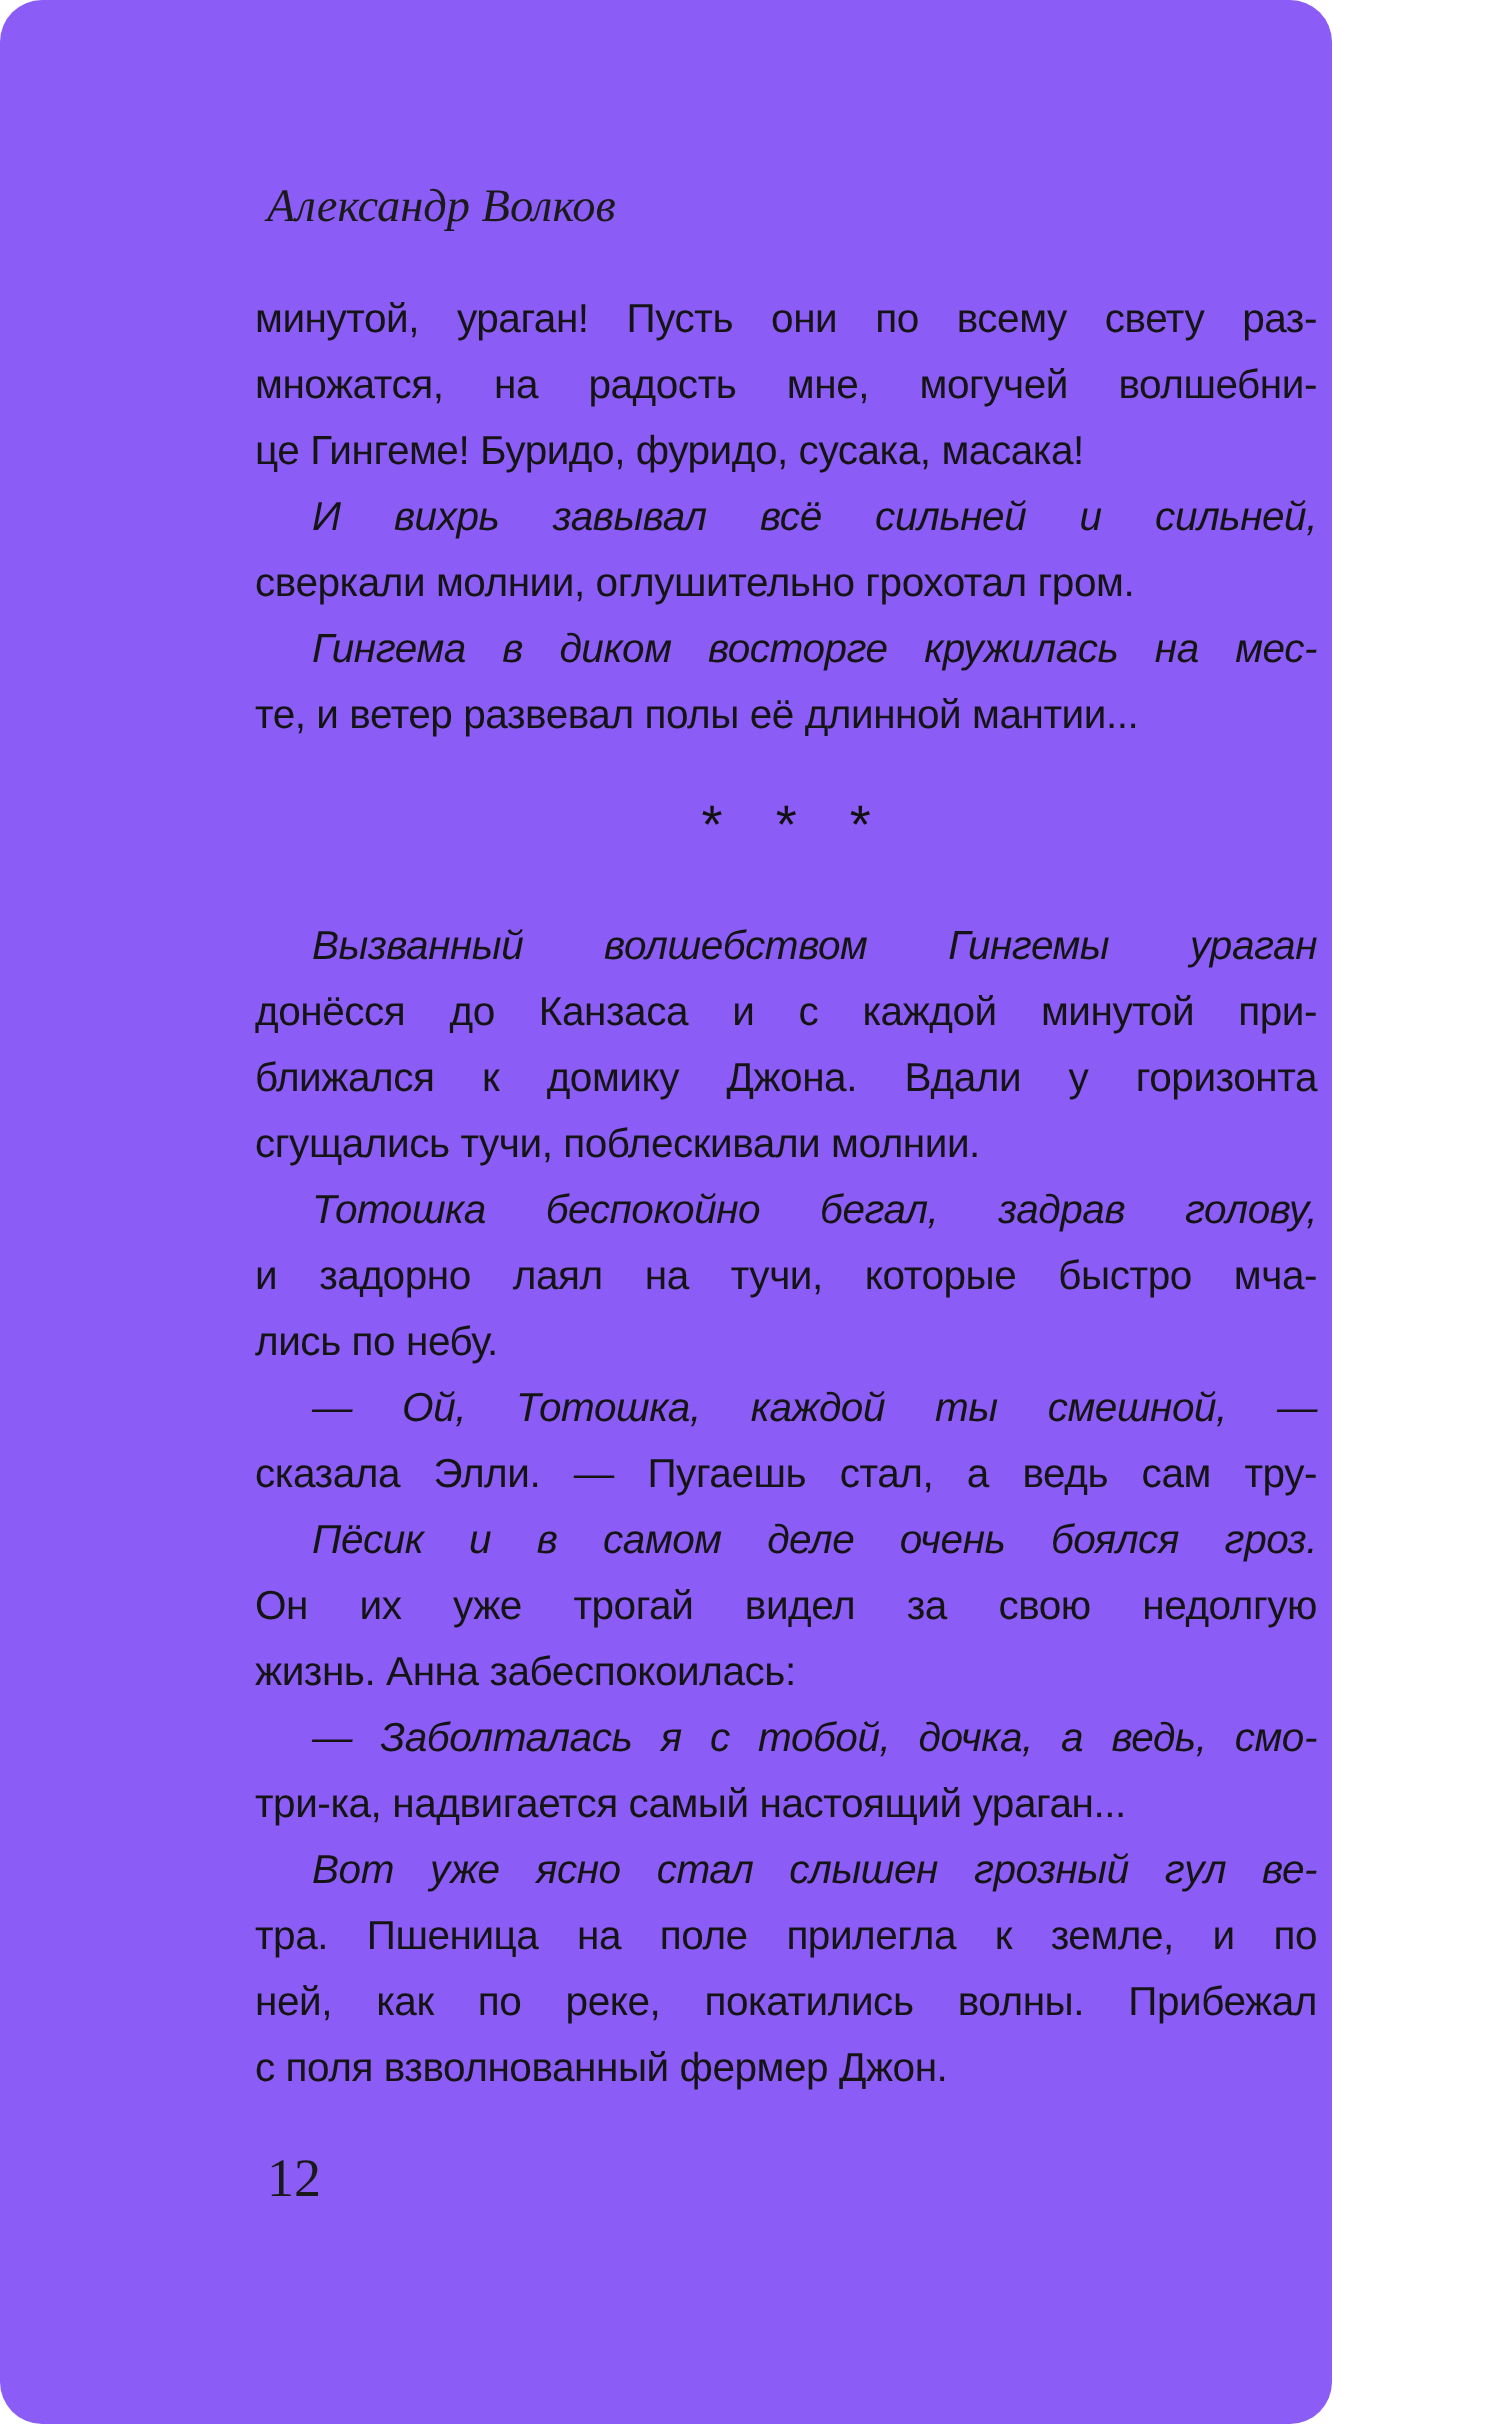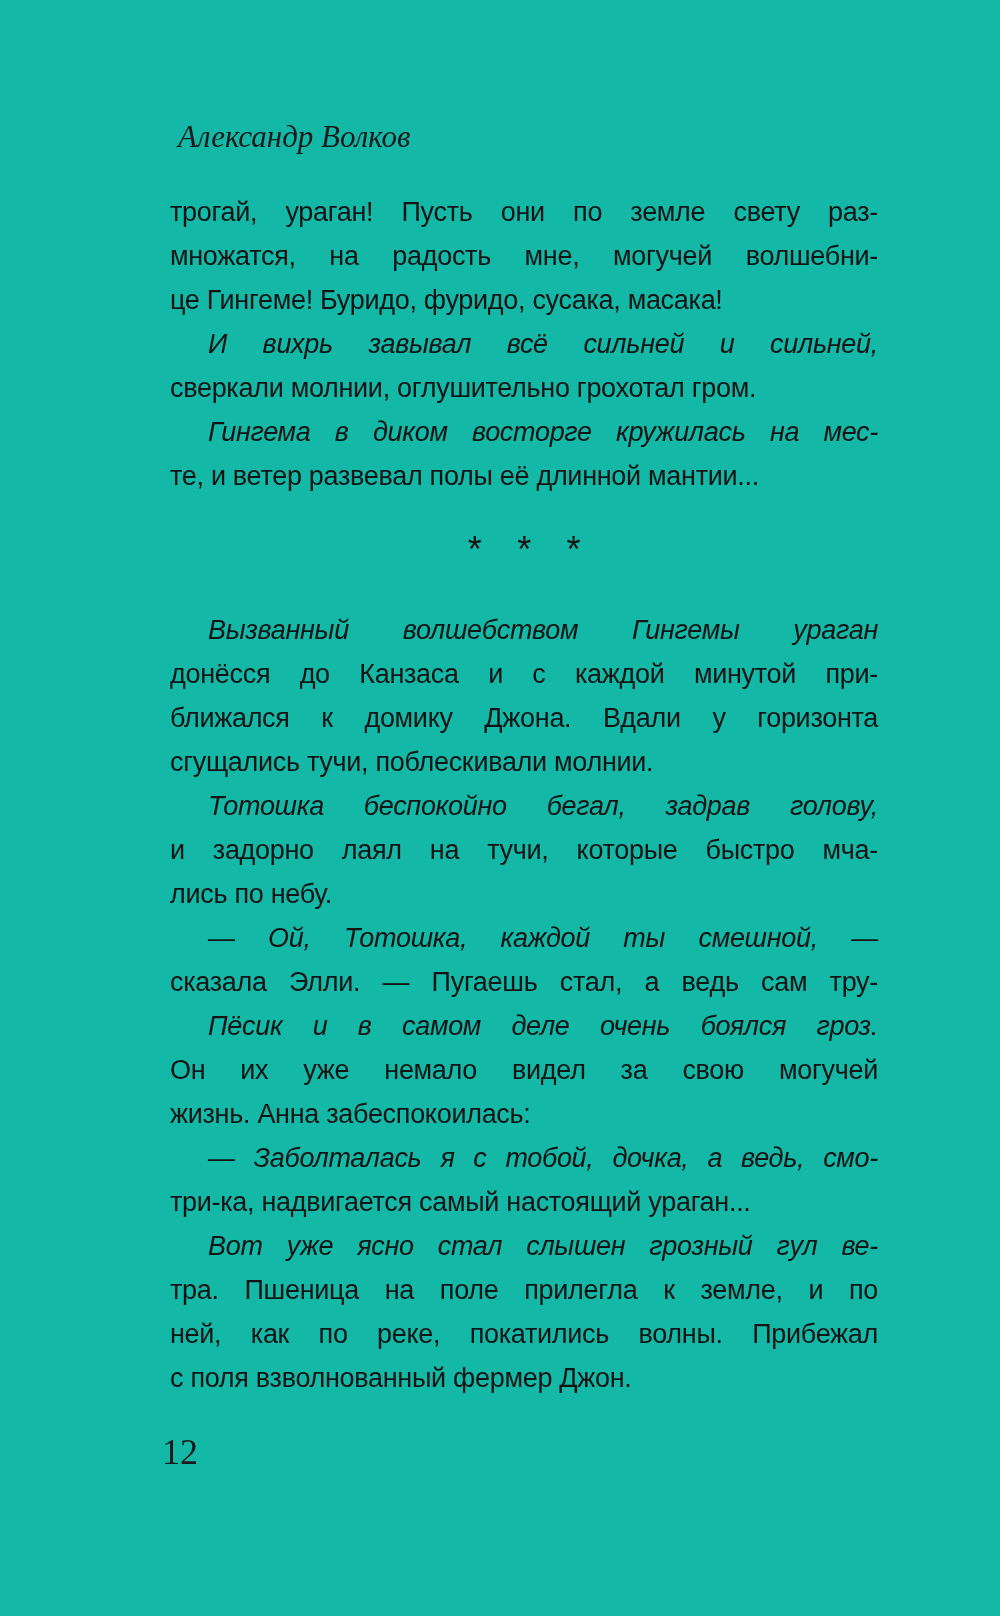--- a/index.html
+++ b/index.html
@@ -1,22 +1,23 @@
 <!DOCTYPE html>
 <html><head>
 <meta charset="utf-8">
 <style>
   html, body { margin: 0; padding: 0; }
   .page {
     position: relative;
-    width: 1000px;
+    width: 888px;
     height: 1616px;
-    background: #14b8a6;
+    background: #8b5cf6;
     color: #161616;
     overflow: hidden;
+    border-radius: 28px;
   }
   .content {
     position: absolute;
     left: 170px;
     top: 120px;
     width: 708px;
   }
   .author {
     font-family: "Liberation Serif", serif;
     font-style: italic;
@@ -50,58 +51,58 @@
     text-align-last: center;
     font-size: 36px;
     line-height: 48px;
     word-spacing: 26px;
     margin: 28px 0 34px 0;
     font-family: "Liberation Sans", sans-serif;
     color: #111111;
   }
   .pagenum {
     position: absolute;
-    left: 162px;
+    left: 178px;
     top: 1432px;
     font-family: "Liberation Serif", serif;
     font-size: 36px;
     line-height: 40px;
     color: #1a1a1a;
   }
 </style>
 </head>
 <body>
 
 <div class="page">
   <div class="content">
 
     <div class="author">Александр Волков</div>
 
     <div class="body-text">
-      <div class="line">трогай, ураган! Пусть они по земле свету раз-</div>
+      <div class="line">минутой, ураган! Пусть они по всему свету раз-</div>
       <div class="line">множатся, на радость мне, могучей волшебни-</div>
       <div class="line end">це Гингеме! Буридо, фуридо, сусака, масака!</div>
       <div class="line indent">И вихрь завывал всё сильней и сильней,</div>
       <div class="line end">сверкали молнии, оглушительно грохотал гром.</div>
       <div class="line indent">Гингема в диком восторге кружилась на мес-</div>
       <div class="line end">те, и ветер развевал полы её длинной мантии...</div>
 
       <div class="separator">* * *</div>
 
       <div class="line indent">Вызванный волшебством Гингемы ураган</div>
       <div class="line">донёсся до Канзаса и с каждой минутой при-</div>
       <div class="line">ближался к домику Джона. Вдали у горизонта</div>
       <div class="line end">сгущались тучи, поблескивали молнии.</div>
       <div class="line indent">Тотошка беспокойно бегал, задрав голову,</div>
       <div class="line">и задорно лаял на тучи, которые быстро мча-</div>
       <div class="line end">лись по небу.</div>
       <div class="line indent">— Ой, Тотошка, каждой ты смешной, —</div>
       <div class="line">сказала Элли. — Пугаешь стал, а ведь сам тру-</div>
       <div class="line indent">Пёсик и в самом деле очень боялся гроз.</div>
-      <div class="line">Он их уже немало видел за свою могучей</div>
+      <div class="line">Он их уже трогай видел за свою недолгую</div>
       <div class="line end">жизнь. Анна забеспокоилась:</div>
       <div class="line indent">— Заболталась я с тобой, дочка, а ведь, смо-</div>
       <div class="line end">три-ка, надвигается самый настоящий ураган...</div>
       <div class="line indent">Вот уже ясно стал слышен грозный гул ве-</div>
       <div class="line">тра. Пшеница на поле прилегла к земле, и по</div>
       <div class="line">ней, как по реке, покатились волны. Прибежал</div>
       <div class="line end">с поля взволнованный фермер Джон.</div>
     </div>
   </div>
 

